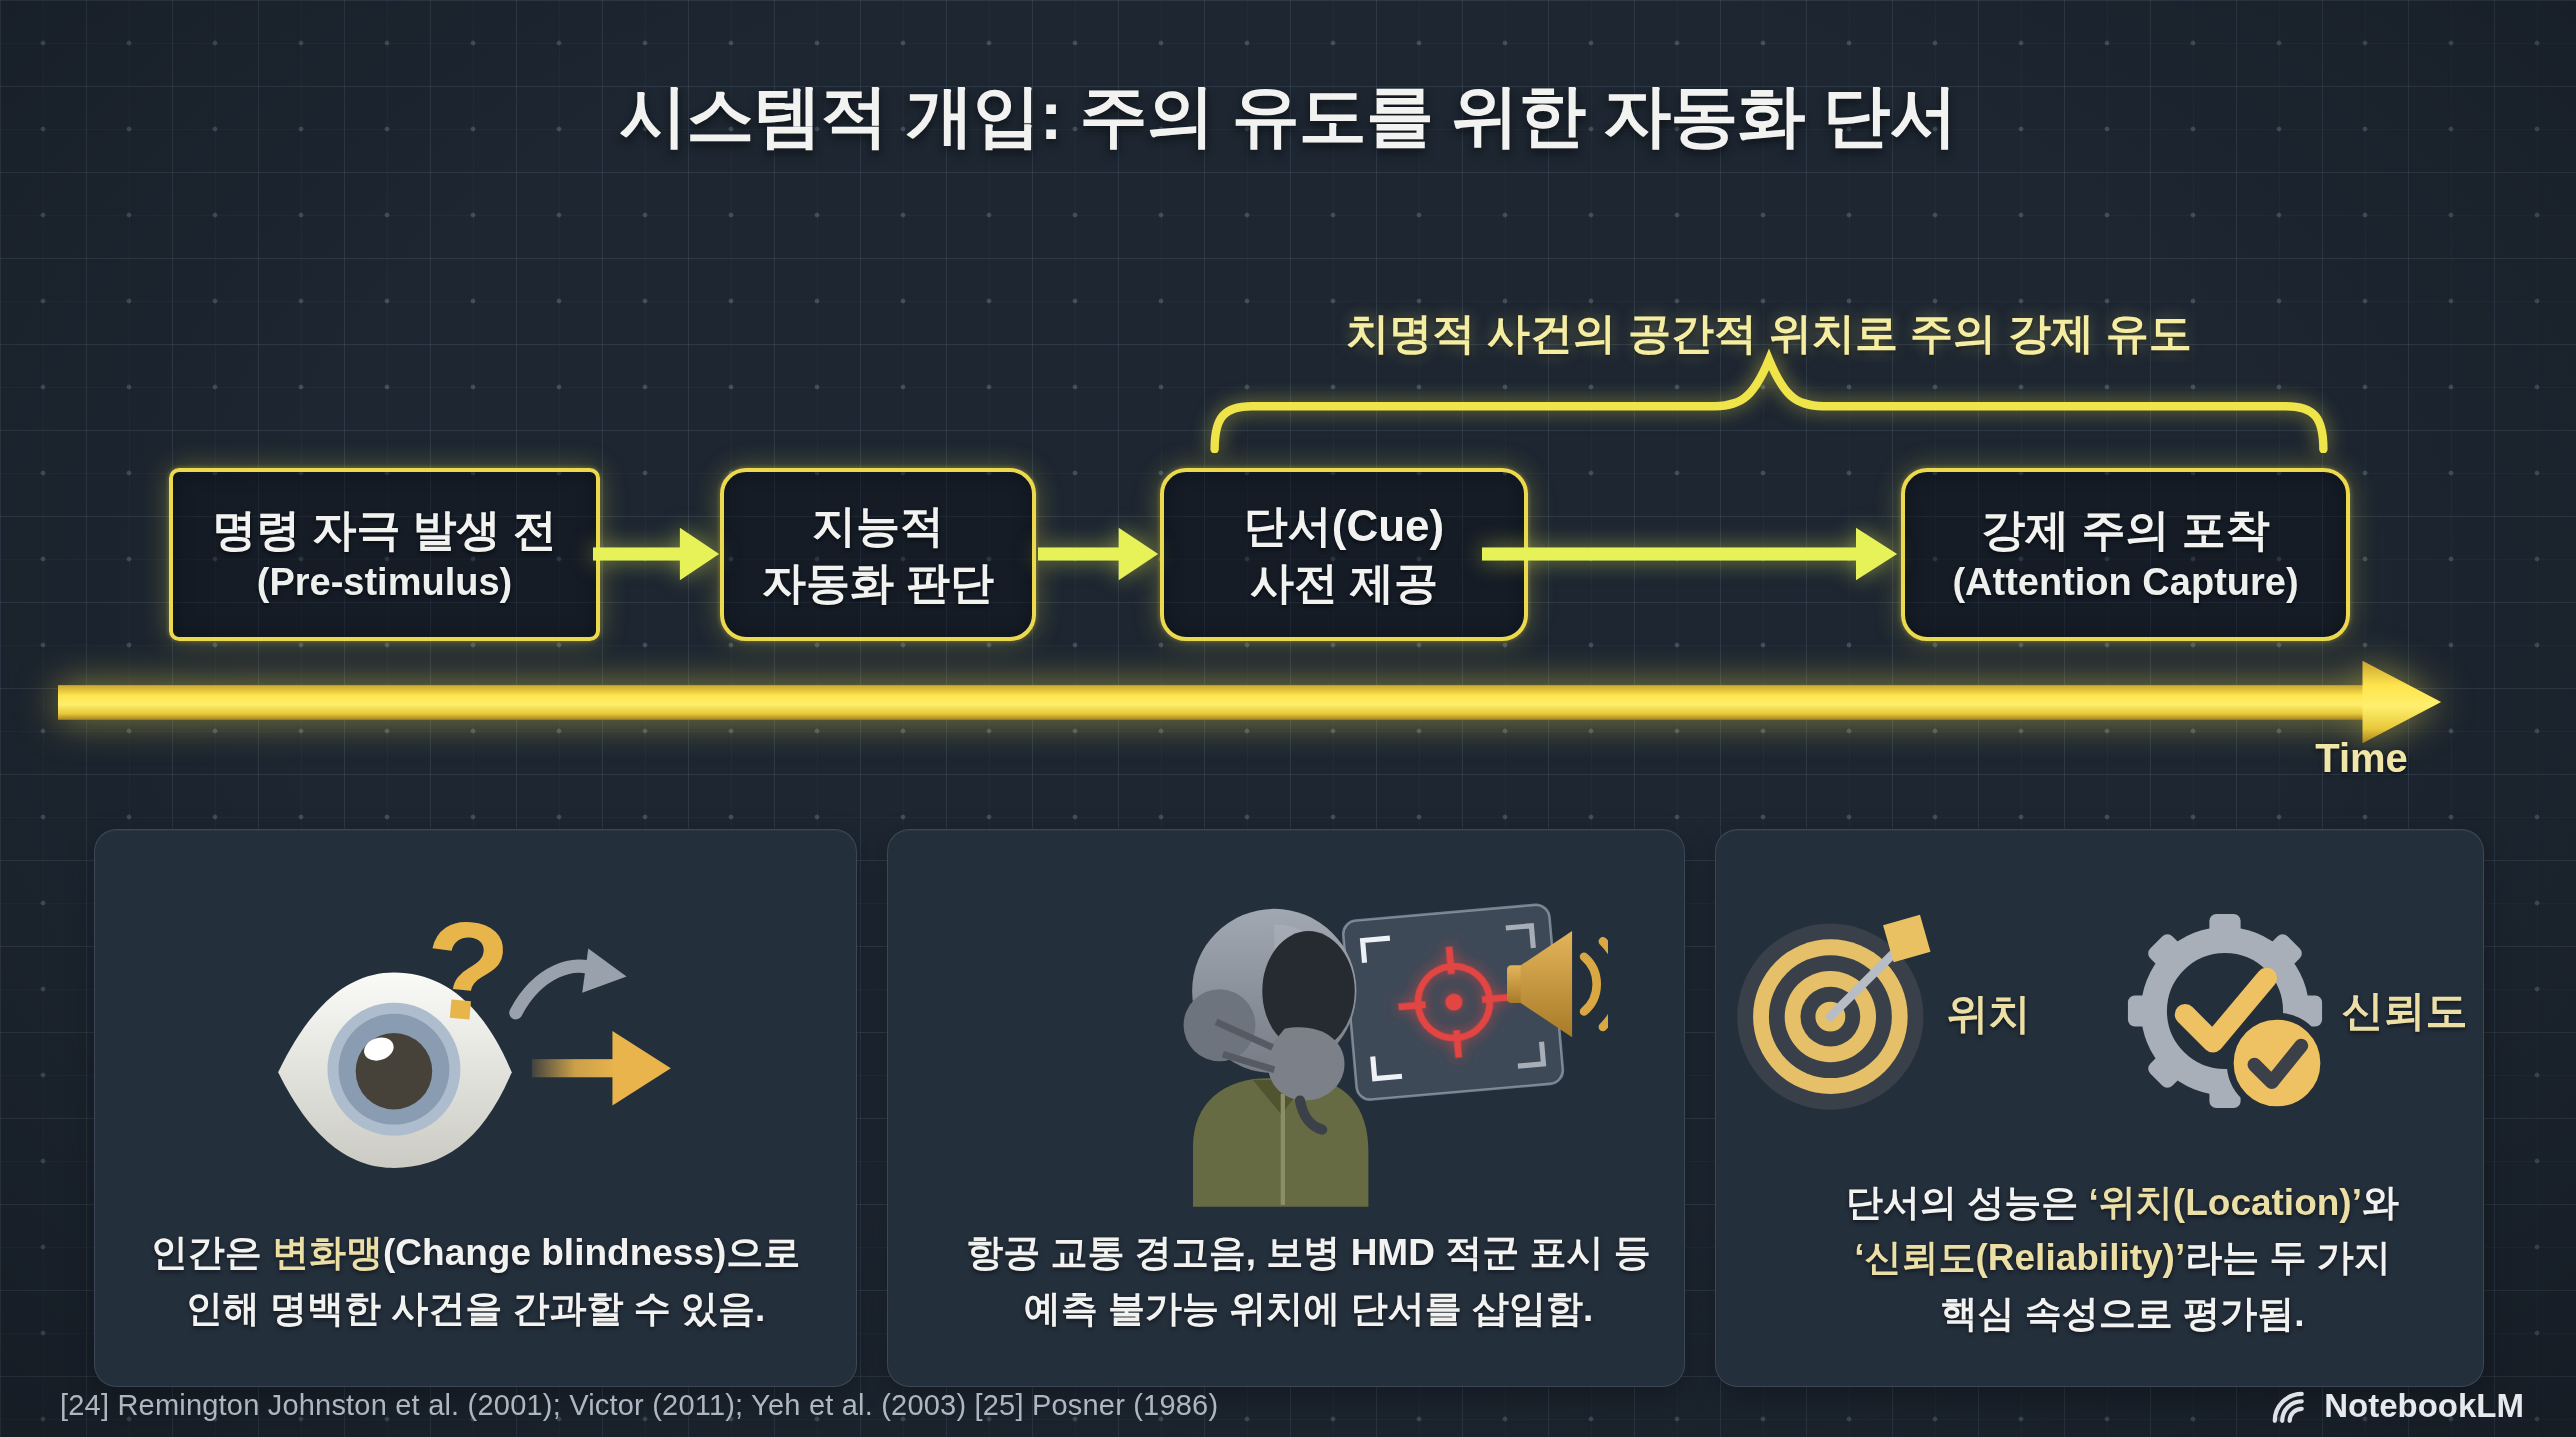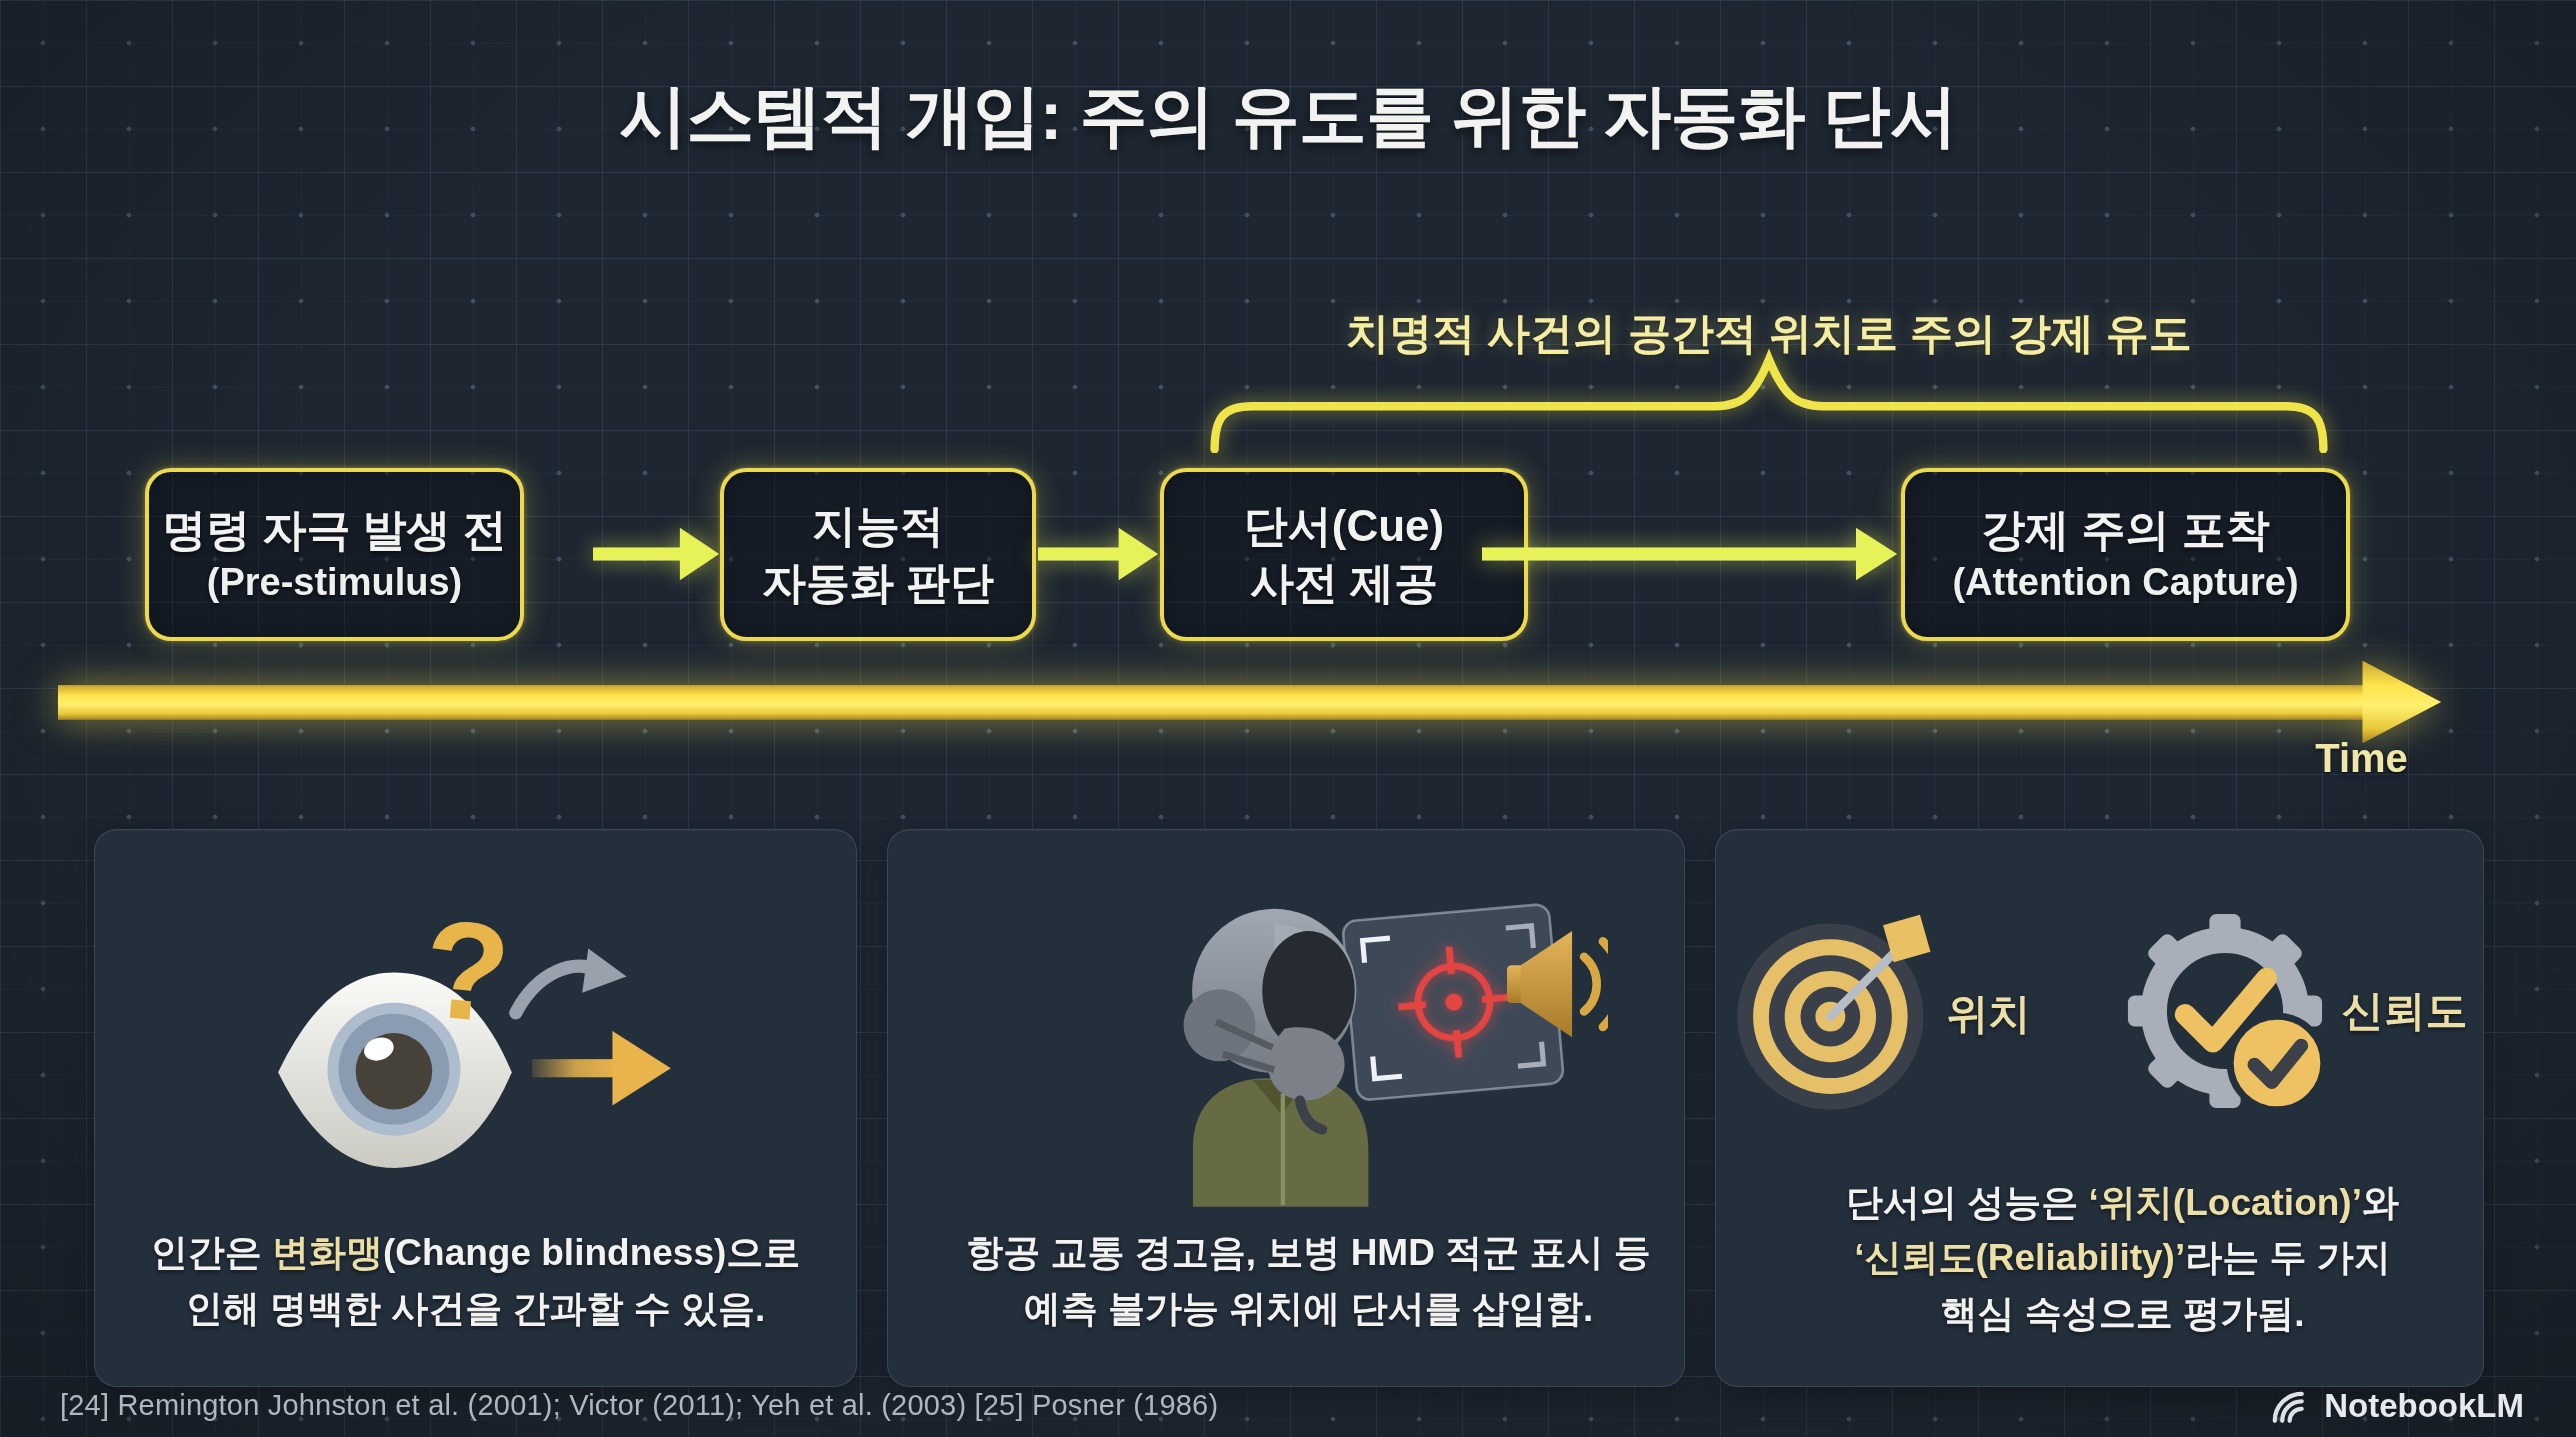--- a/index.html
+++ b/index.html
@@ -53,21 +53,21 @@
   .fbox{
     position:absolute;top:468px;height:173px;
     border:4.7px solid #ecd94e;border-radius:26px;
     background:rgba(9,14,21,0.38);
     box-shadow:0 0 28px rgba(240,225,80,0.30),0 0 5.6px rgba(240,225,80,0.35),inset 0 0 20.6px rgba(0,0,0,0.30);
     display:flex;flex-direction:column;align-items:center;justify-content:center;
     line-height:1.28;text-align:center;
   }
   .fbox .l1{font-size:44px;font-weight:700;color:var(--text-white);text-shadow:0 1.9px 4.7px rgba(0,0,0,0.6);}
   .fbox .l2{font-size:38px;font-weight:600;color:#eef0ee;text-shadow:0 1.9px 4.7px rgba(0,0,0,0.6);}
-  .b1{left:145px;width:379px;}
+  .b1{left:169px;width:431px;border-radius:10px;}
   .b2{left:720px;width:316px;}
   .b3{left:1160px;width:368px;}
   .b4{left:1901px;width:449px;border-radius:26px;}
 
   .flow-arrow{position:absolute;top:524px;height:60px;filter:drop-shadow(0 0 11.2px rgba(233,242,88,0.5));}
   .a1{left:593px;width:128px;}
   .a2{left:1038px;width:122px;}
   .a3{left:1482px;width:417px;}
 
   .time-arrow{position:absolute;left:58px;top:657px;width:2385px;height:90px;

